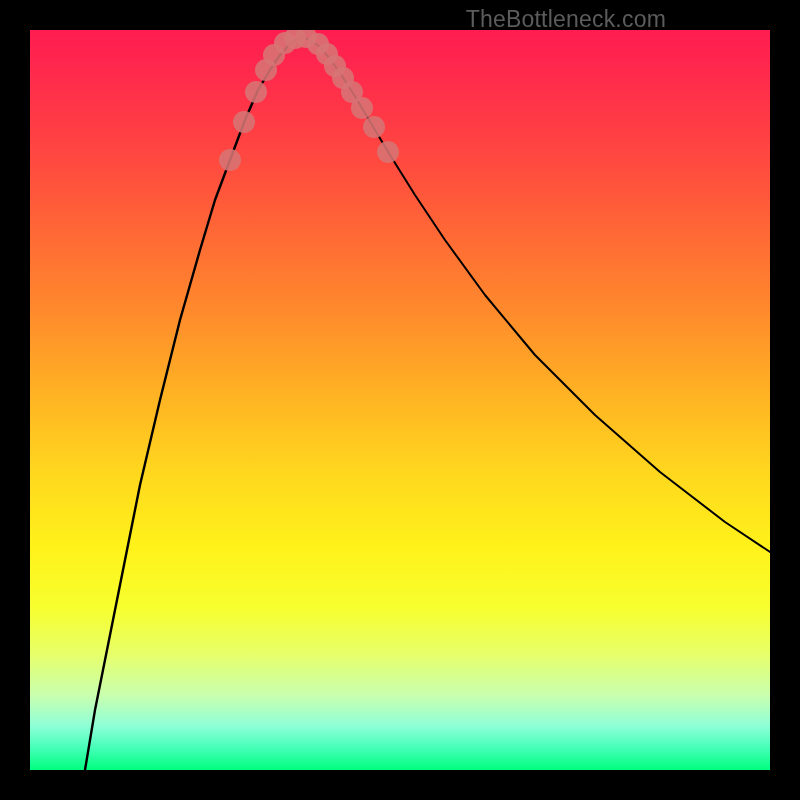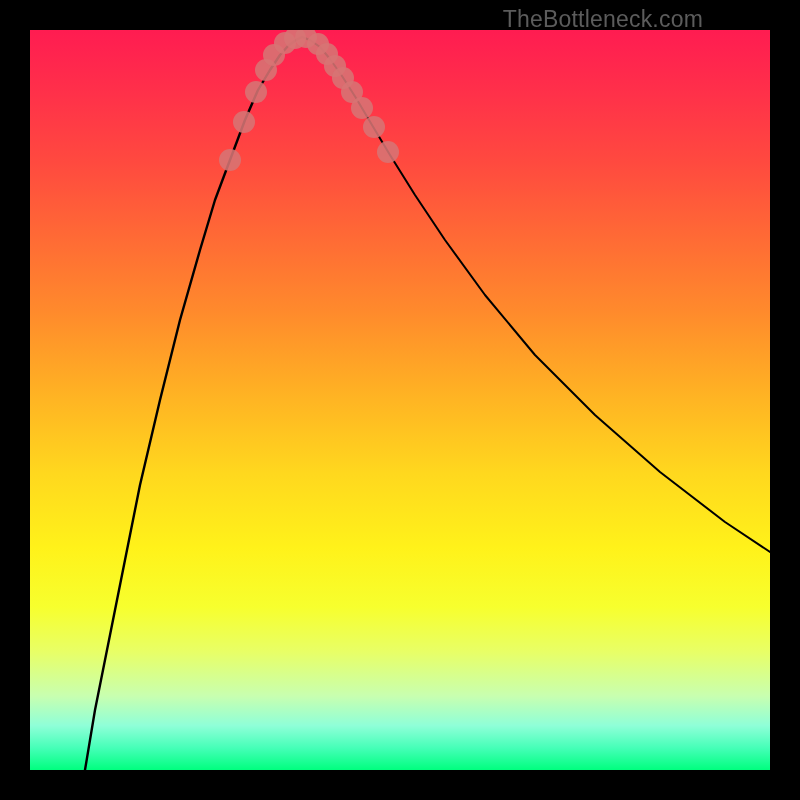--- a/index.html
+++ b/index.html
@@ -9,21 +9,20 @@
     height: 800px;
     background: #000;
     overflow: hidden;
     font-family: Arial, Helvetica, sans-serif;
   }
   .frame {
     position: relative;
     width: 676px;
     height: 800px;
     background: #000;
-    padding-left: 37px;
   }
   .watermark {
     position: absolute;
     top: 6px;
     right: 10px;
     color: #5c5c5c;
     font-size: 23px;
     font-weight: 400;
     letter-spacing: 0.2px;
     z-index: 4;

